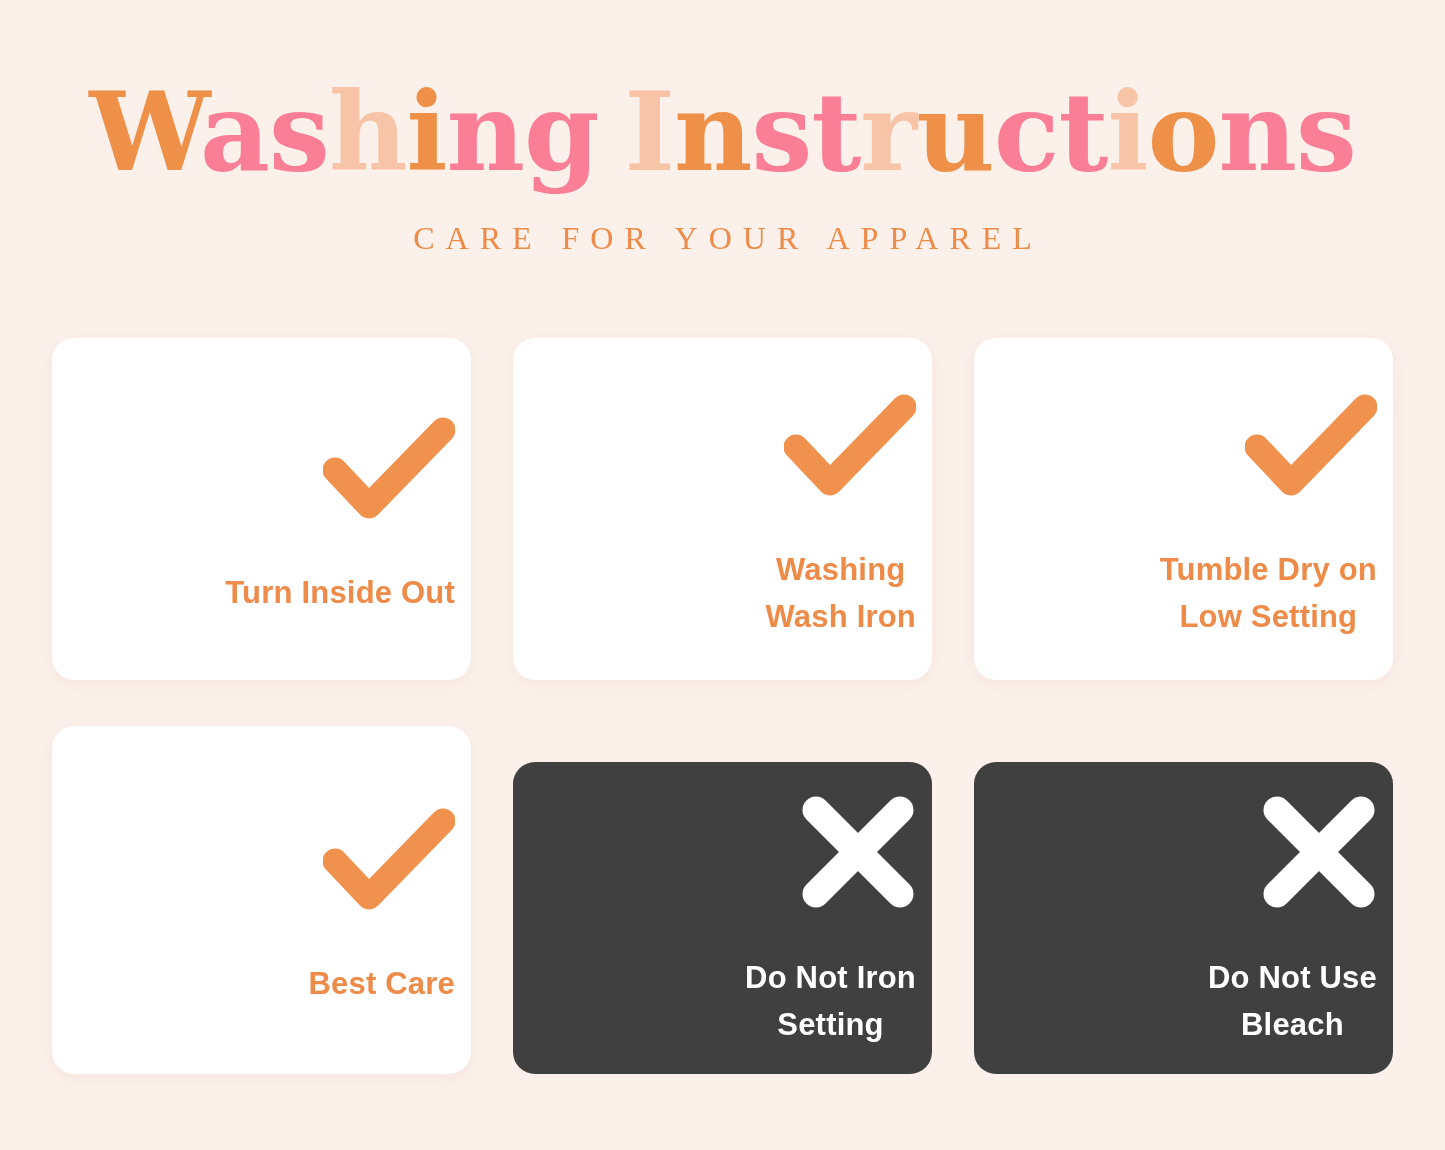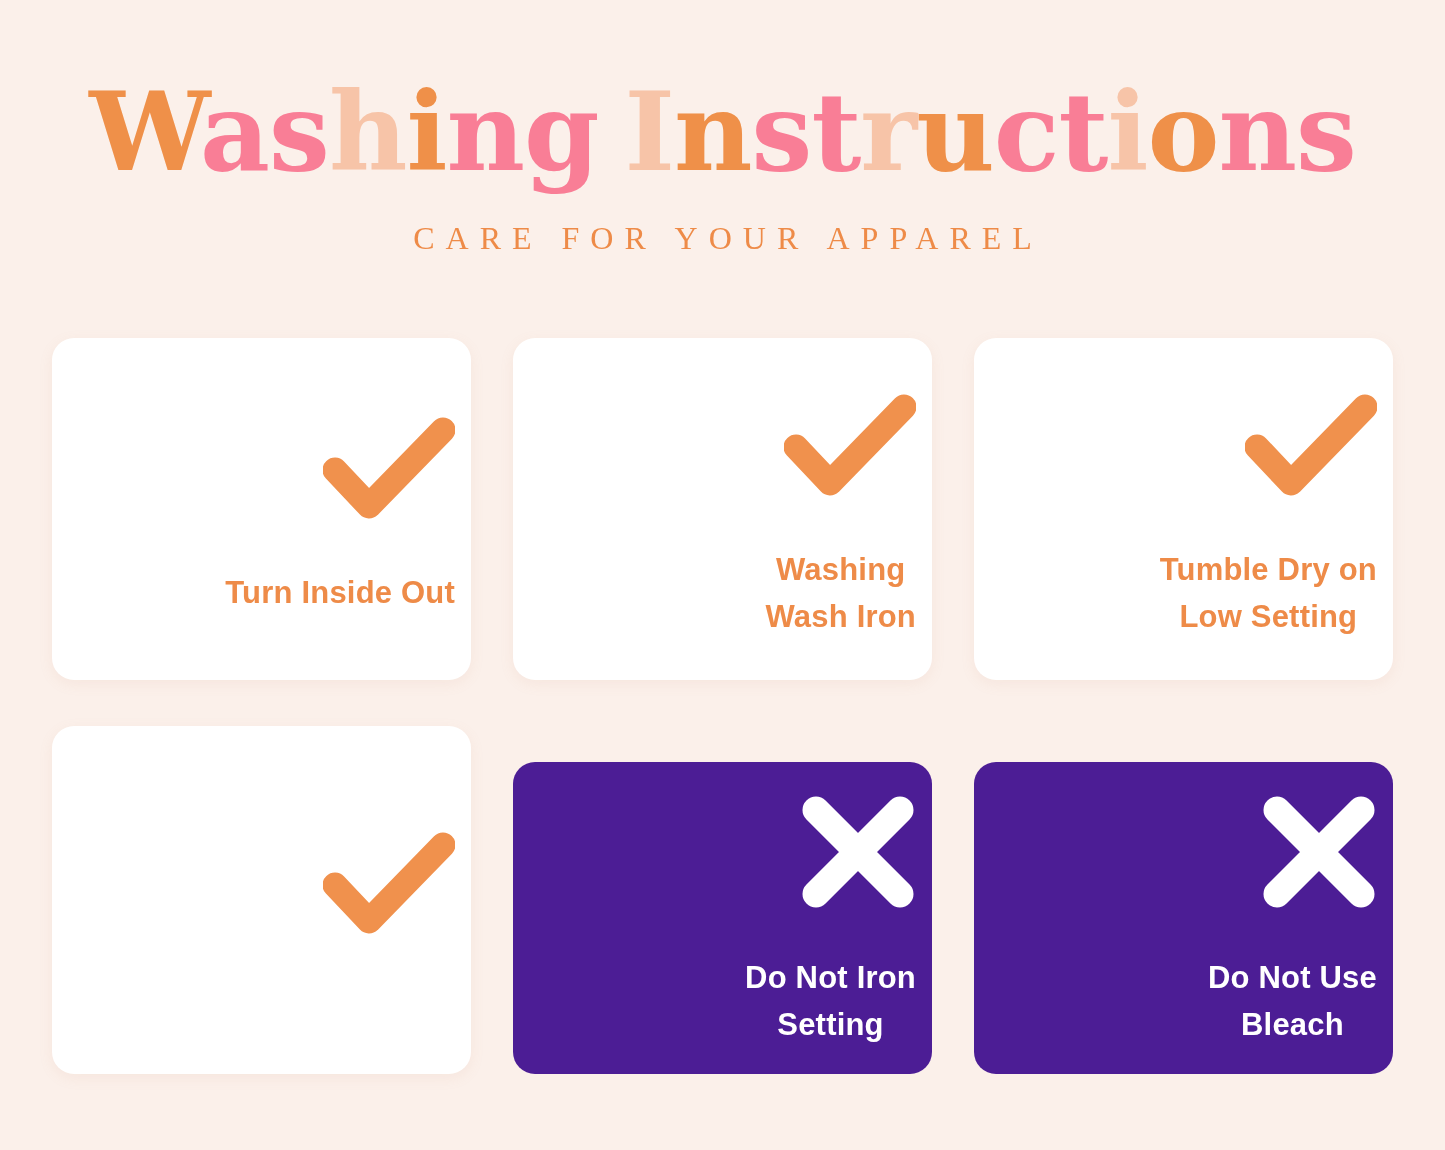--- a/index.html
+++ b/index.html
@@ -82,21 +82,21 @@
     padding: 18px 16px 26px;
     position: relative;
   }
 
   .card.light {
     background: #FFFFFF;
     box-shadow: 0 4px 14px rgba(204, 150, 120, 0.10);
   }
 
   .card.accent {
-    background: #4c1d95;
+    background: #404040;
     margin-top: 36px;
   }
 
   .icon-wrap {
     height: 150px;
     display: flex;
     align-items: center;
     justify-content: center;
     margin-bottom: 16px;
   }
@@ -164,20 +164,21 @@
           <span class="line">Low Setting</span>
         </div>
       </div>
       <div class="card light">
         <div class="icon-wrap">
           <svg class="icon-check" viewBox="0 0 132 104" xmlns="http://www.w3.org/2000/svg" aria-hidden="true">
             <path d="M12 54 L46 90 L120 14" fill="none" stroke="#F0914D" stroke-width="25" stroke-linecap="round" stroke-linejoin="round"></path>
           </svg>
         </div>
         <div class="card-label">
+          <span class="line">Best Care</span>
         </div>
       </div>
       <div class="card accent">
         <div class="icon-wrap">
           <svg class="icon-cross" viewBox="0 0 116 116" xmlns="http://www.w3.org/2000/svg" aria-hidden="true">
             <path d="M16 16 L100 100 M100 16 L16 100" fill="none" stroke="#FFFFFF" stroke-width="27" stroke-linecap="round" stroke-linejoin="round"></path>
           </svg>
         </div>
         <div class="card-label">
           <span class="line">Do Not Iron</span>

